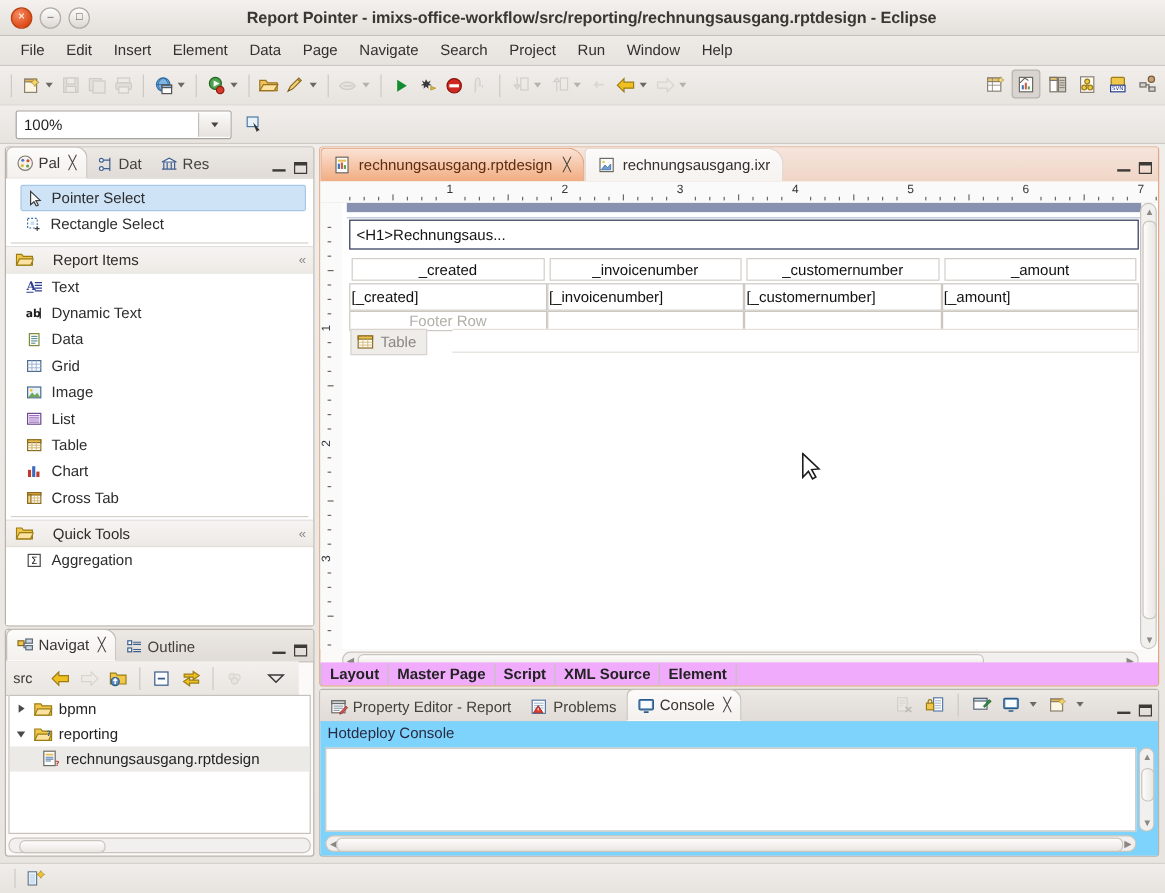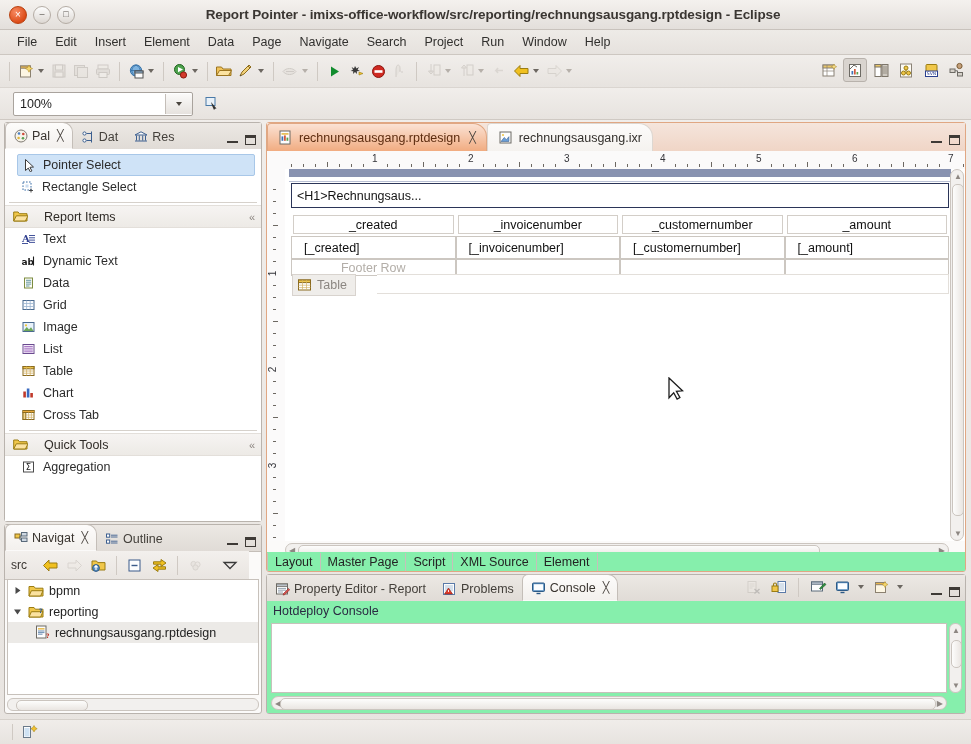--- a/index.html
+++ b/index.html
@@ -145,43 +145,43 @@
   .rep-h1{position:absolute;top:14px;left:6px;right:16px;height:25px;
     border:1.5px solid #2b3558;background:#fff;display:flex;align-items:center;
     padding-left:5px;font-size:12.5px;color:#141414;box-sizing:border-box;
     font-family:"Liberation Sans",sans-serif;}
   .rtable{position:absolute;top:44px;left:6px;right:16px;}
   .rrow{display:flex;height:23px;}
   .rcell{border:1px solid #ccc7c1;box-sizing:border-box;background:#fff;
     display:flex;align-items:center;font-size:12.5px;color:#101010;
     overflow:hidden;white-space:nowrap;}
   .rcell.head{justify-content:center;margin:2px;border:1px solid #d3cec8;}
-  .rcell.det{padding-left:12px;}
+  .rcell.det{padding-left:1px;}
   .rcell.foot{color:#b3aea8;justify-content:center;font-size:12.5px;}
   .tbl-handle{position:absolute;display:flex;align-items:center;gap:5px;
     height:20px;padding:0 8px 0 4px;background:#efedea;border:1px solid #d8d3ce;
     font-size:12.5px;color:#8b8681;}
   .hsb{position:absolute;left:18px;right:16px;bottom:14px;height:14px;
     background:#f2f0ee;border:1px solid #cbc5bf;border-radius:7px;box-sizing:border-box;}
   .hsb .thumb{position:absolute;left:1px;top:1px;height:10px;width:520px;
     background:linear-gradient(#fdfdfc,#e9e5e1);border:1px solid #cbc5bf;border-radius:5px;}
   .vsb{position:absolute;right:1px;top:46px;bottom:30px;width:14px;
     background:#f2f0ee;border:1px solid #cbc5bf;border-radius:7px;box-sizing:border-box;}
   .vsb .thumb{position:absolute;top:1px;left:1px;width:10px;height:330px;
     background:linear-gradient(90deg,#fdfdfc,#e9e5e1);border:1px solid #cbc5bf;border-radius:5px;}
   .sb-arrow{position:absolute;font-size:8px;color:#8d8782;}
   .ed-bottom-tabs{position:absolute;bottom:0;left:0;right:0;height:19px;
-    display:flex;align-items:center;background:#86efac;}
+    display:flex;align-items:center;background:#f0abfc;font-weight:bold;}
   .ebt{font-size:12.5px;color:#232323;padding:0 7px;height:18px;
     display:flex;align-items:center;border-right:1px solid #c6c0ba;}
   .ebt.first{border-left:none;}
 
   
   #console{left:266px;top:454px;width:700px;height:140px;}
-  .con-body{position:absolute;top:26px;left:0;right:0;bottom:0;background:#86efac;}
+  .con-body{position:absolute;top:26px;left:0;right:0;bottom:0;background:#7dd3fc;}
   .con-label{font-size:12.5px;color:#2a2a42;padding:3px 0 3px 6px;}
   .con-text{position:absolute;top:22px;left:4px;right:18px;bottom:20px;
     background:#fff;border:1px solid #c7c1bb;box-sizing:border-box;}
   .con-vsb{position:absolute;top:22px;right:3px;bottom:20px;width:13px;
     background:#f2f0ee;border:1px solid #cbc5bf;border-radius:6px;box-sizing:border-box;}
   .con-hsb{position:absolute;left:4px;right:18px;bottom:3px;height:14px;
     background:#f2f0ee;border:1px solid #cbc5bf;border-radius:7px;box-sizing:border-box;}
   .con-hsb .thumb{position:absolute;left:8px;top:1px;height:10px;right:10px;
     background:linear-gradient(#fdfdfc,#eae6e2);border:1px solid #cbc5bf;border-radius:5px;}
 

